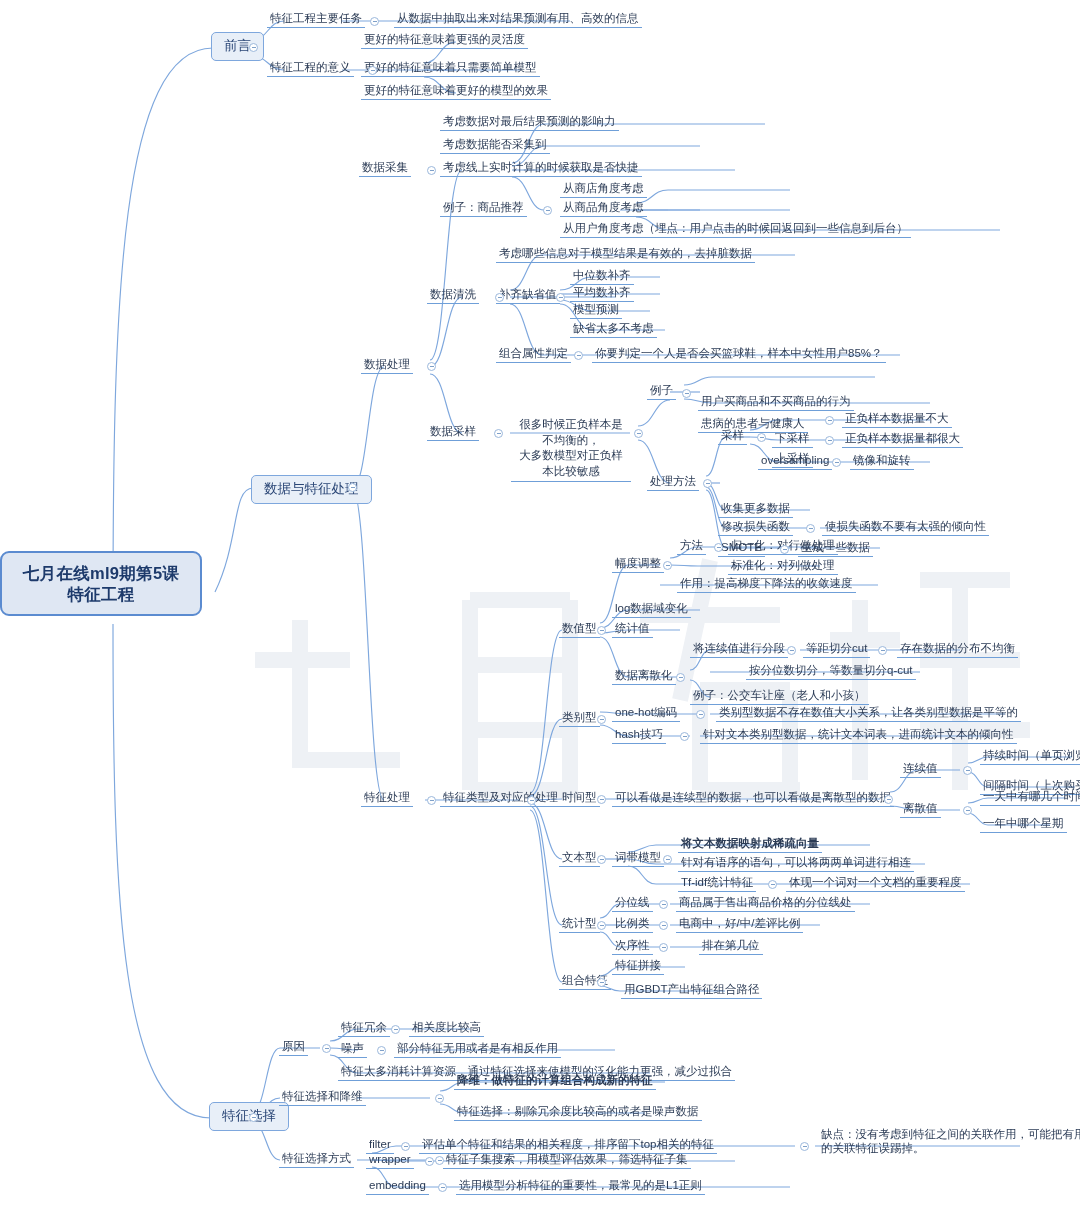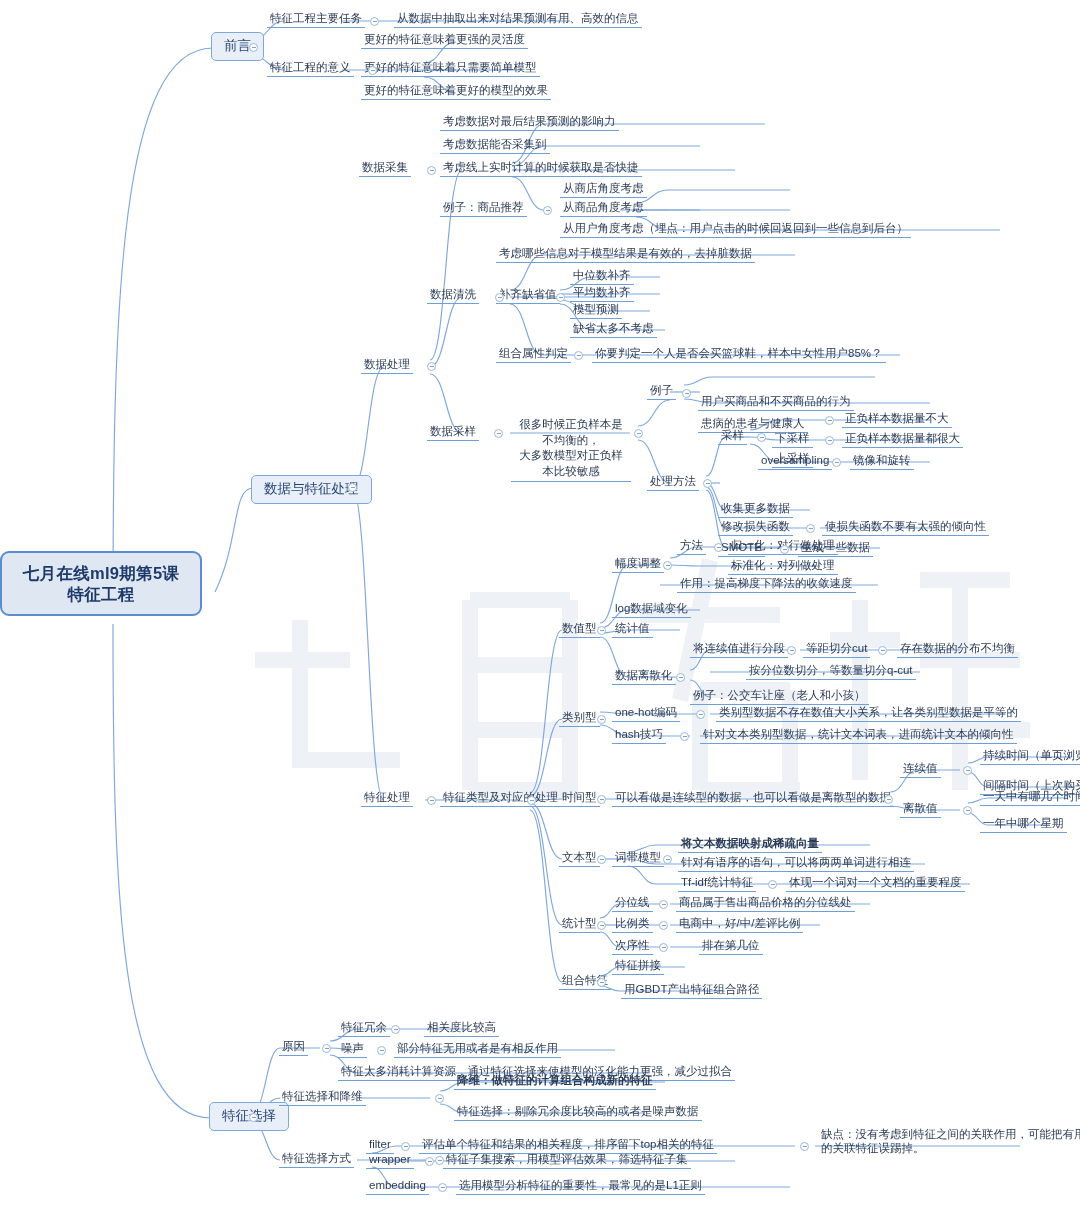--- a/index.html
+++ b/index.html
@@ -459,21 +459,21 @@
 
     <div class="node branch" style="left:209px; top:1102px;">
       <span>特征选择</span>
     </div>
     <div class="toggle" style="left:249px; top:1113px;"></div>
 
     <div class="node leaf" style="left:279px; top:1038px;">原因</div>
     <div class="toggle" style="left:322px; top:1044px;"></div>
     <div class="node leaf" style="left:338px; top:1019px;">特征冗余</div>
     <div class="toggle" style="left:391px; top:1025px;"></div>
-    <div class="node leaf" style="left:409px; top:1019px;margin-left:15px;">相关度比较高</div>
+    <div class="node leaf" style="left:409px; top:1019px;">相关度比较高</div>
     <div class="node leaf" style="left:338px; top:1040px;">噪声</div>
     <div class="toggle" style="left:377px; top:1046px;"></div>
     <div class="node leaf" style="left:394px; top:1040px;">部分特征无用或者是有相反作用</div>
     <div class="node leaf" style="left:338px; top:1063px;">特征太多消耗计算资源，通过特征选择来使模型的泛化能力更强，减少过拟合</div>
 
     <div class="node leaf" style="left:279px; top:1088px;">特征选择和降维</div>
     <div class="toggle" style="left:435px; top:1094px;"></div>
     <div class="node leaf" style="left:454px; top:1072px;font-weight:bold;">降维：做特征的计算组合构成新的特征</div>
     <div class="node leaf" style="left:454px; top:1103px;">特征选择：剔除冗余度比较高的或者是噪声数据</div>
 

